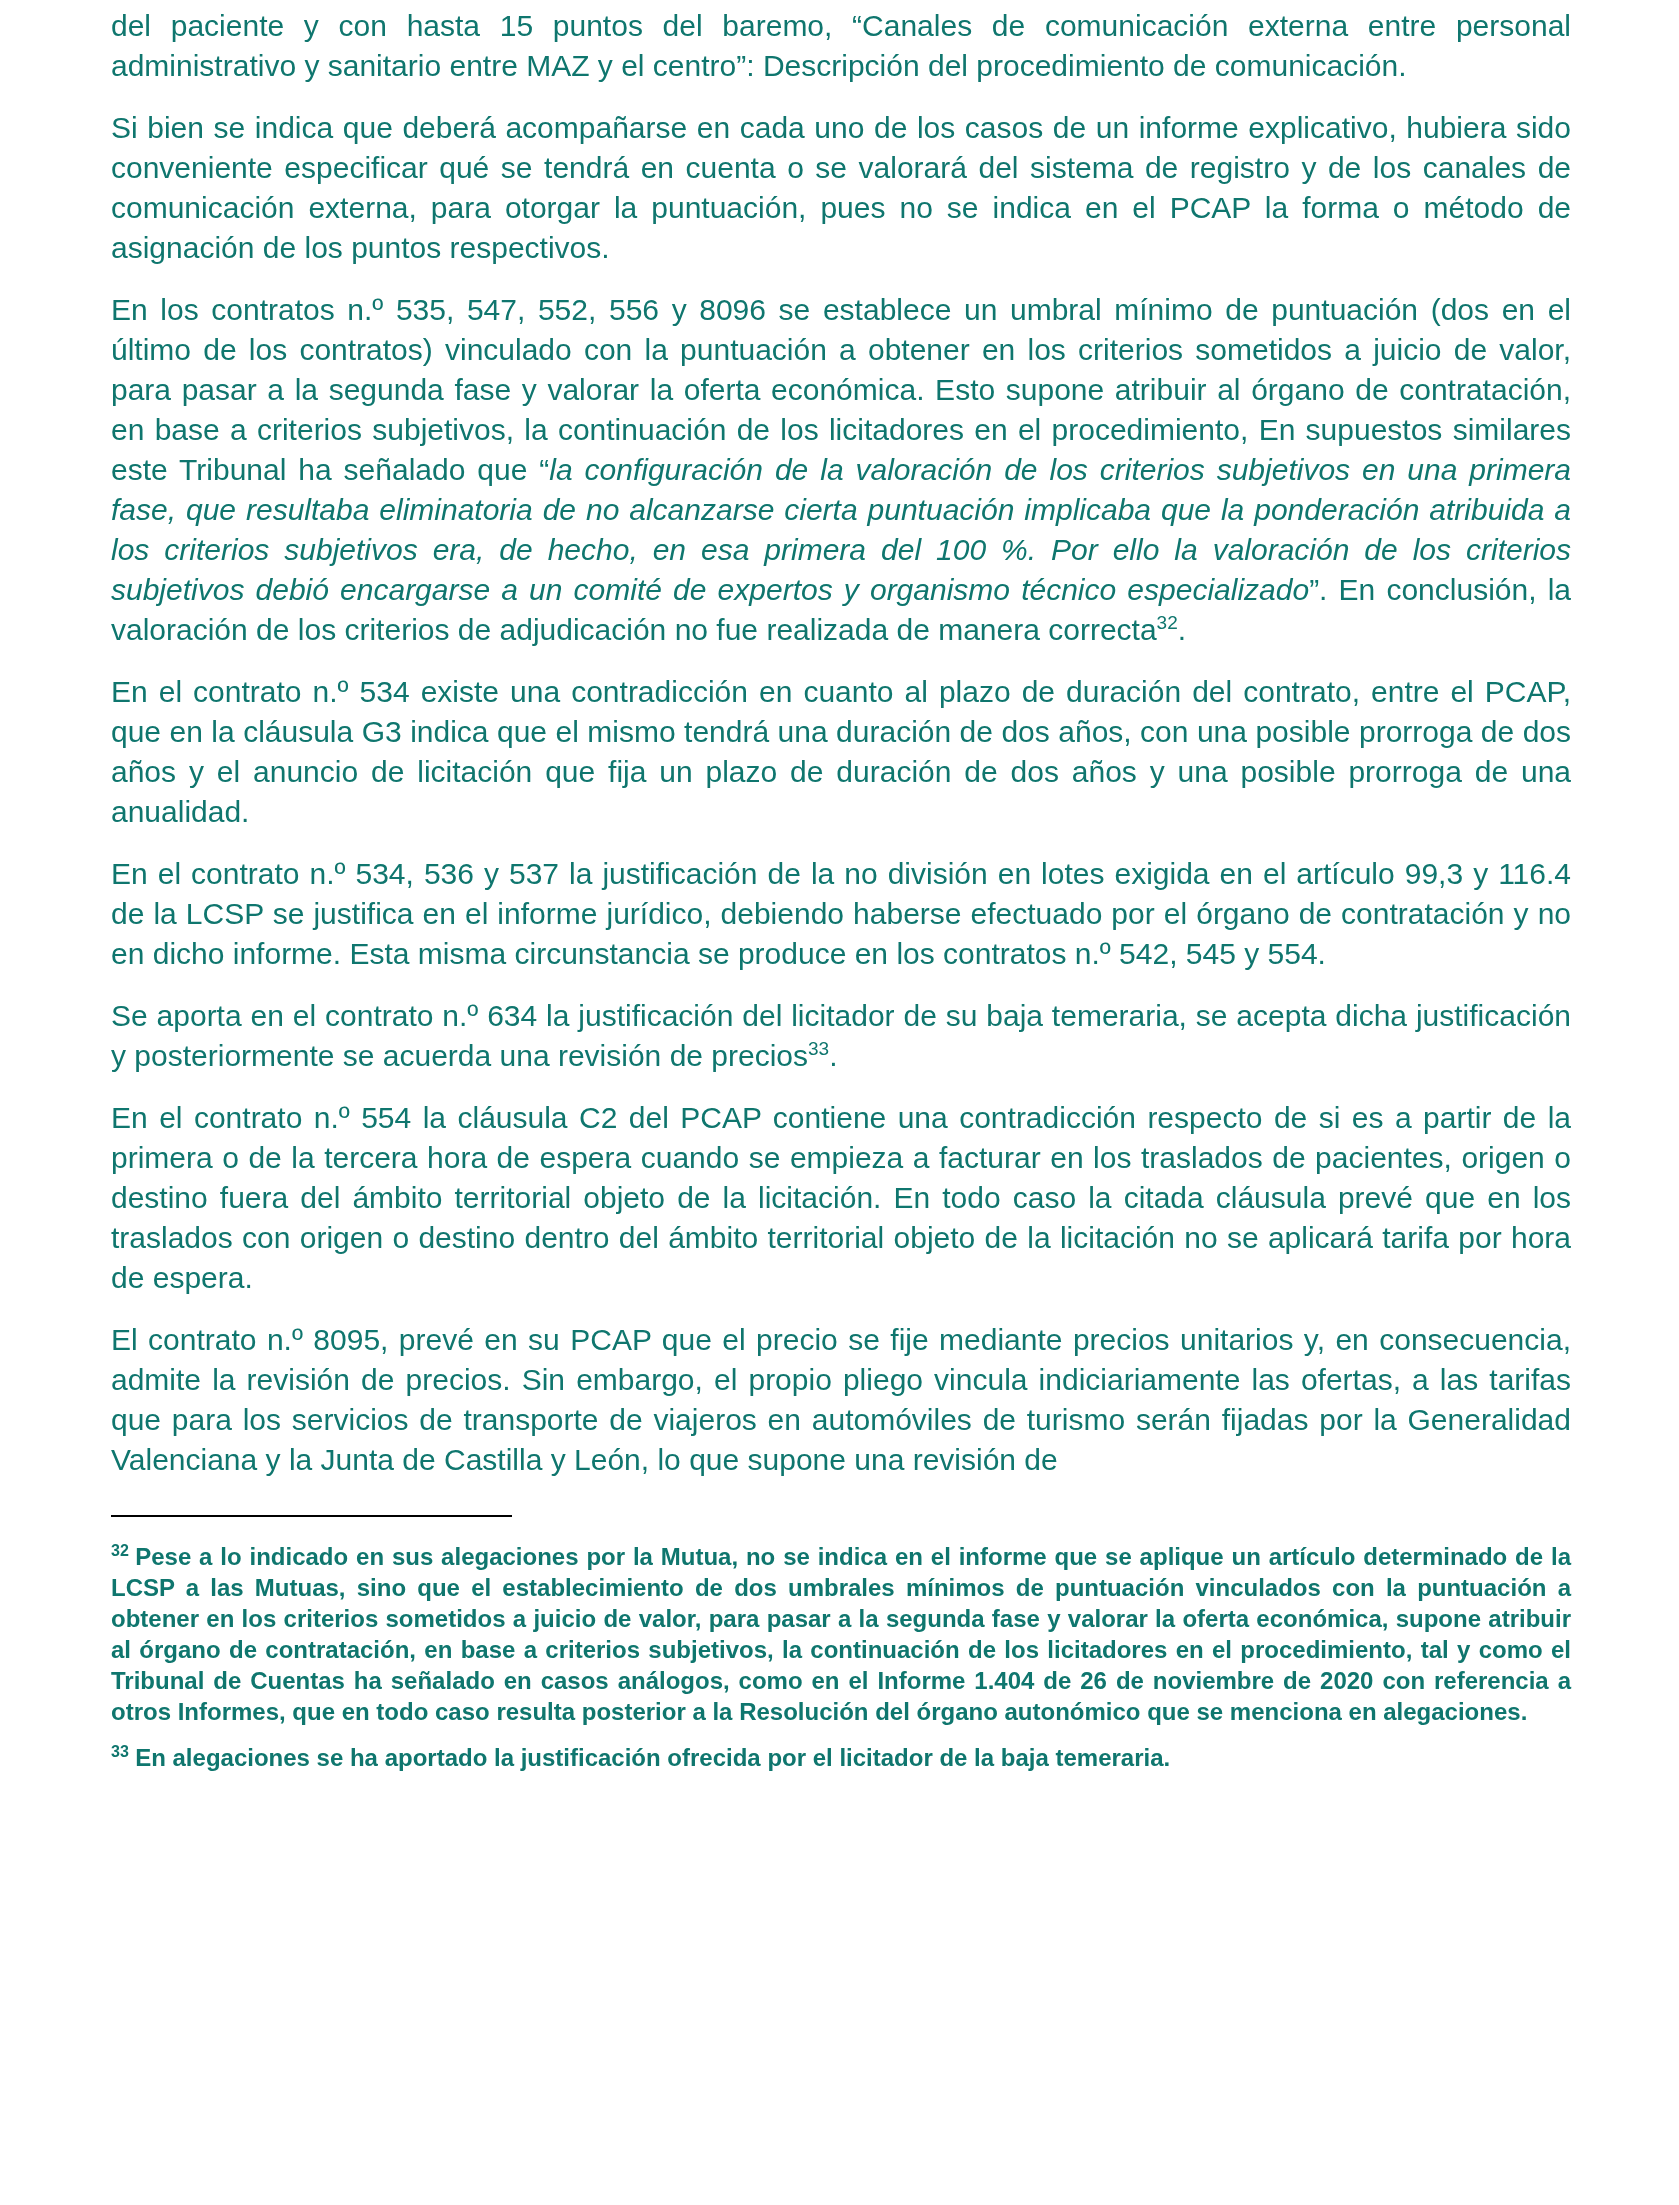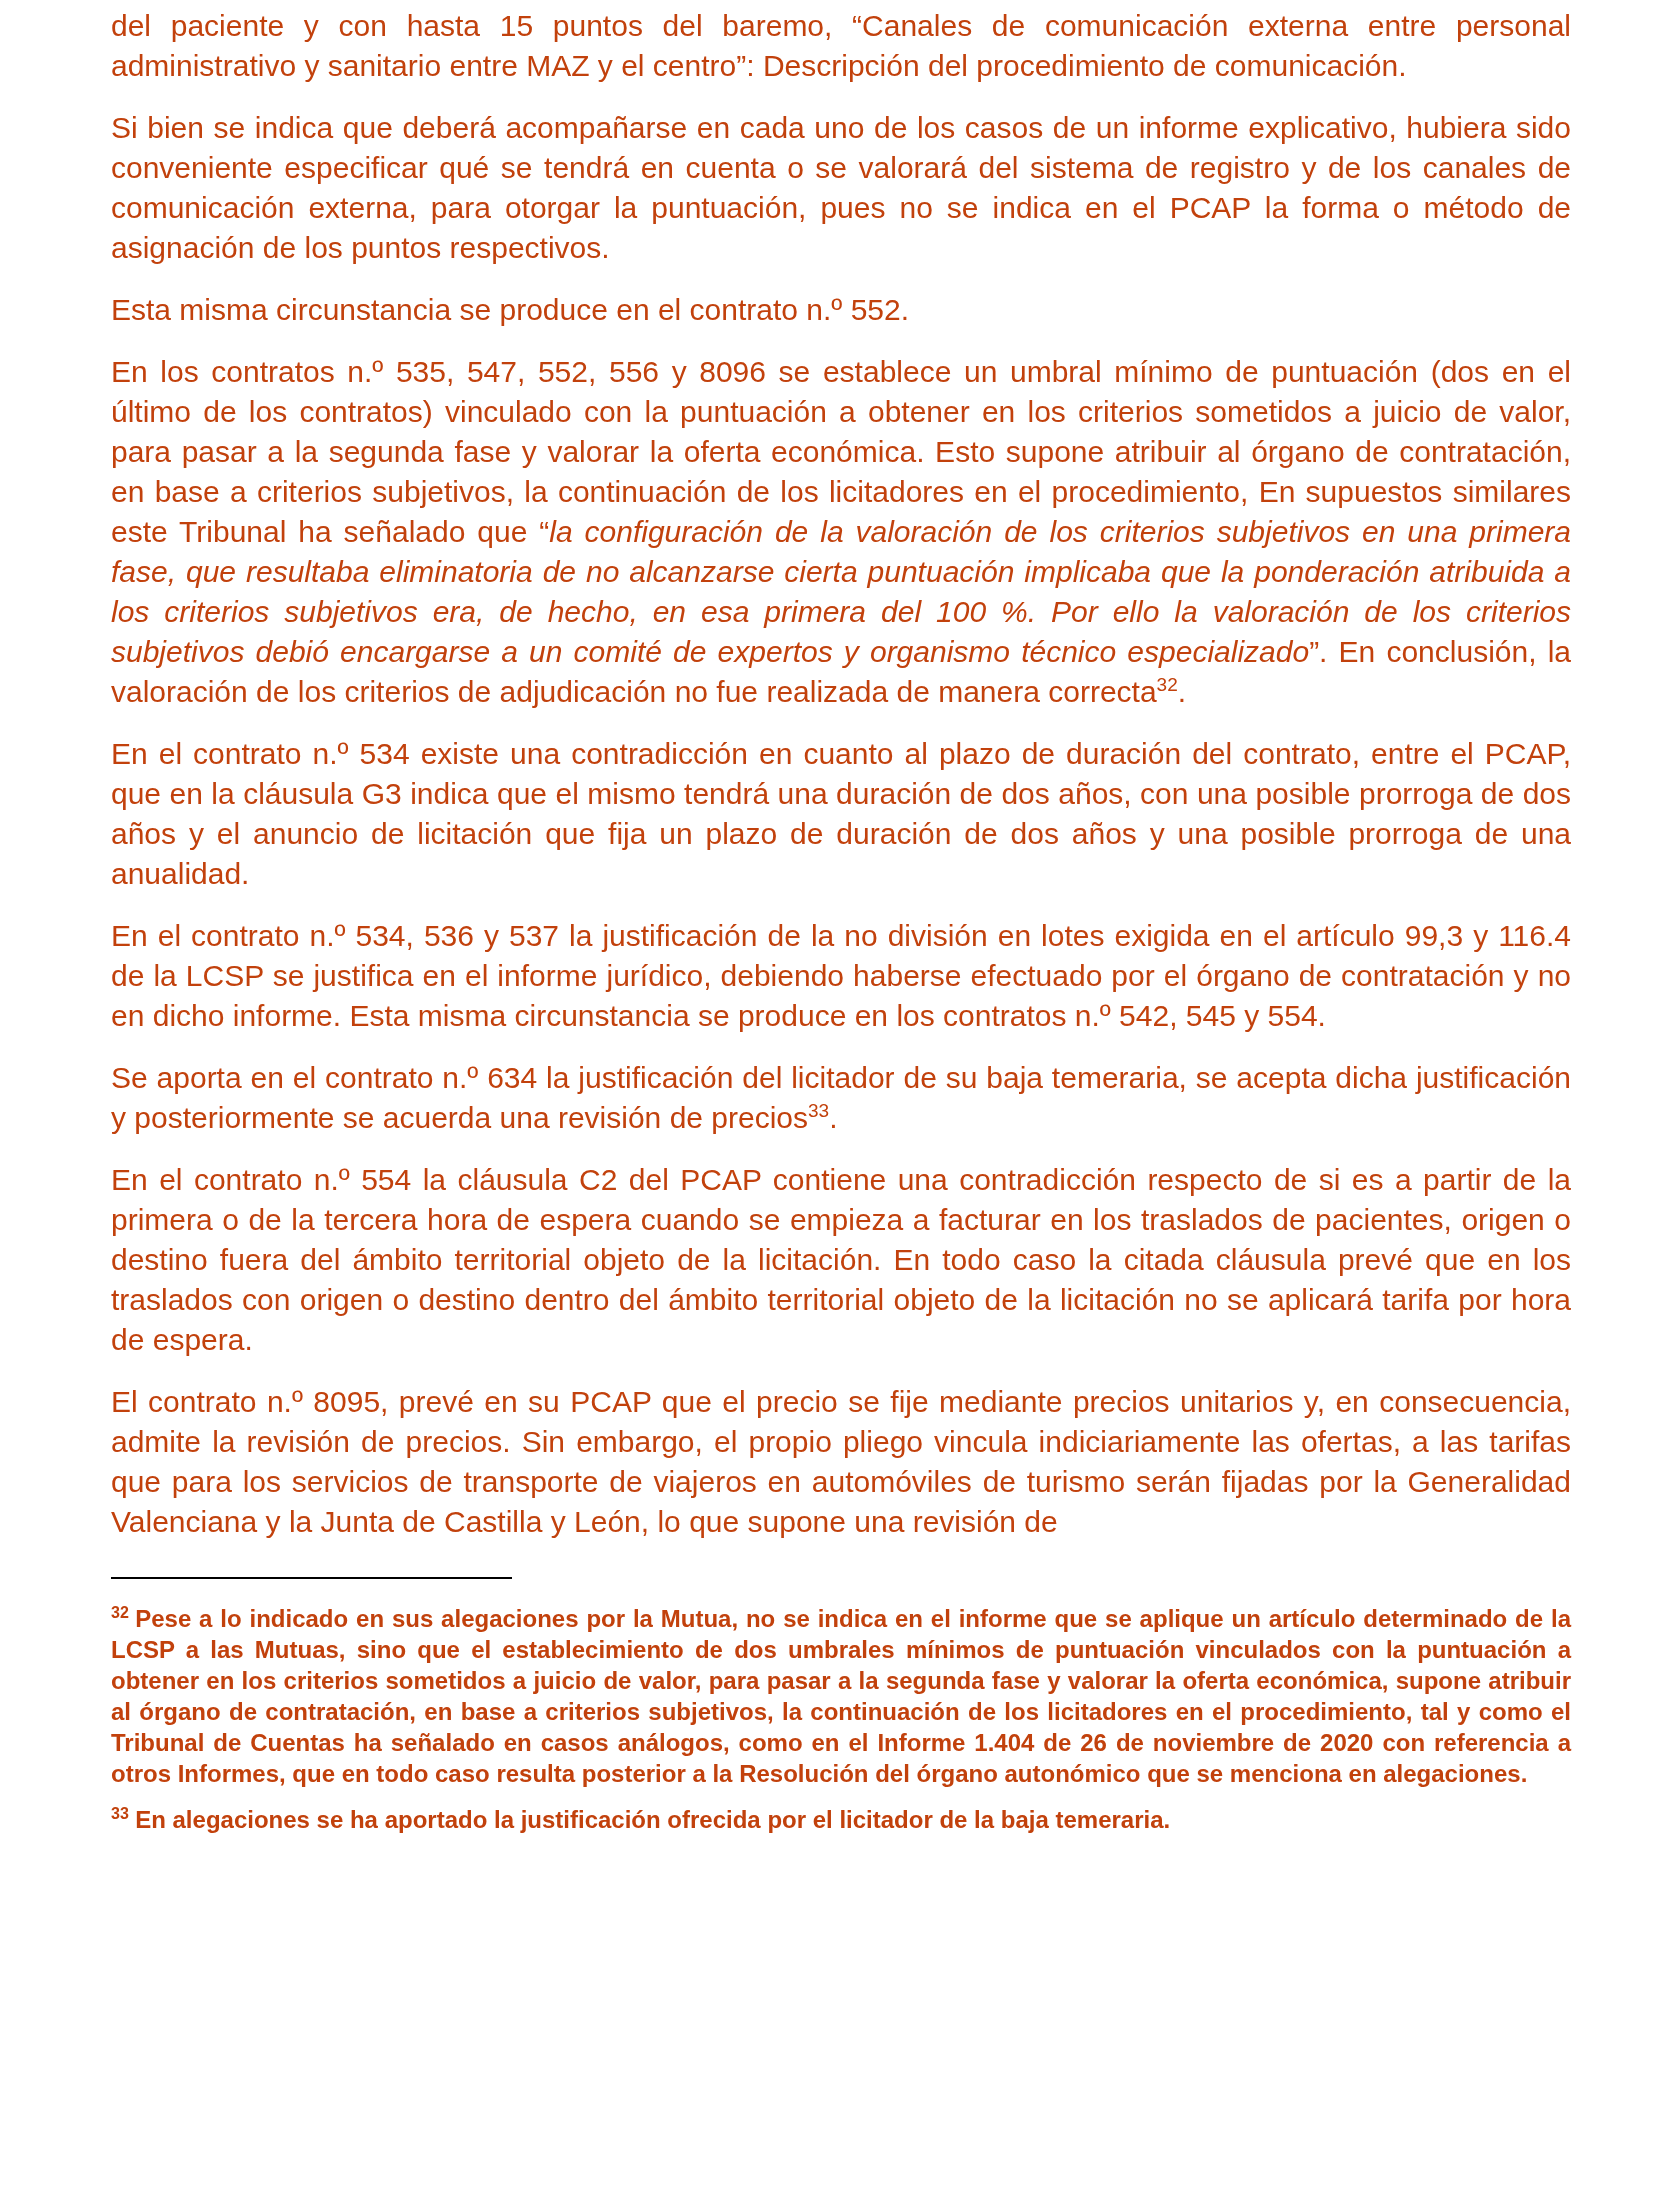--- a/index.html
+++ b/index.html
@@ -6,21 +6,21 @@
     margin: 0;
     padding: 0;
     background: #ffffff;
   }
   .page {
     position: relative;
     width: 1679px;
     height: 2205px;
     box-sizing: border-box;
     background: #ffffff;
-    color: #c2410c;
+    color: #0f766e;
     font-family: "Liberation Sans", sans-serif;
     font-size: 30px;
     line-height: 40px;
     padding: 6.4px 108px 0 111px;
     overflow: hidden;
   }
   p.par {
     margin: 0 0 22px 0;
     text-align: justify;
     hyphens: none;
@@ -61,21 +61,20 @@
 </style>
 </head>
 <body>
 
 <div class="page">
 
   <p class="par"><span>del paciente y con hasta 15 puntos del baremo, “Canales de comunicación externa entre personal administrativo y sanitario entre MAZ y el centro”: Descripción del procedimiento de comunicación.</span></p>
 
   <p class="par"><span>Si bien se indica que deberá acompañarse en cada uno de los casos de un informe explicativo, hubiera sido conveniente especificar qué se tendrá en cuenta o se valorará del sistema de registro y de los canales de comunicación externa, para otorgar la puntuación, pues no se indica en el PCAP la forma o método de asignación de los puntos respectivos.</span></p>
 
-  <p class="par"><span>Esta misma circunstancia se produce en el contrato n.º 552.</span></p>
 
   <p class="par"><span>En los contratos n.º 535, 547, 552, 556 y 8096 se establece un umbral mínimo de puntuación (dos en el último de los contratos) vinculado con la puntuación a obtener en los criterios sometidos a juicio de valor, para pasar a la segunda fase y valorar la oferta económica. Esto supone atribuir al órgano de contratación, en base a criterios subjetivos, la continuación de los licitadores en el procedimiento, En supuestos similares este Tribunal ha señalado que “</span><span class="it">la configuración de la valoración de los criterios subjetivos en una primera fase, que resultaba eliminatoria de no alcanzarse cierta puntuación implicaba que la ponderación atribuida a los criterios subjetivos era, de hecho, en esa primera del 100 %. Por ello la valoración de los criterios subjetivos debió encargarse a un comité de expertos y organismo técnico especializado</span><span>”. En conclusión, la valoración de los criterios de adjudicación no fue realizada de manera correcta</span><sup class="ref">32</sup><span>.</span></p>
 
 
   <p class="par"><span>En el contrato n.º 534 existe una contradicción en cuanto al plazo de duración del contrato, entre el PCAP, que en la cláusula G3 indica que el mismo tendrá una duración de dos años, con una posible prorroga de dos años y el anuncio de licitación que fija un plazo de duración de dos años y una posible prorroga de una anualidad.</span></p>
 
   <p class="par"><span>En el contrato n.º 534, 536 y 537 la justificación de la no división en lotes exigida en el artículo 99,3 y 116.4 de la LCSP se justifica en el informe jurídico, debiendo haberse efectuado por el órgano de contratación y no en dicho informe. Esta misma circunstancia se produce en los contratos n.º 542, 545 y 554.</span></p>
 
   <p class="par"><span>Se aporta en el contrato n.º 634 la justificación del licitador de su baja temeraria, se acepta dicha justificación y posteriormente se acuerda una revisión de precios</span><sup class="ref">33</sup><span>.</span></p>
 

